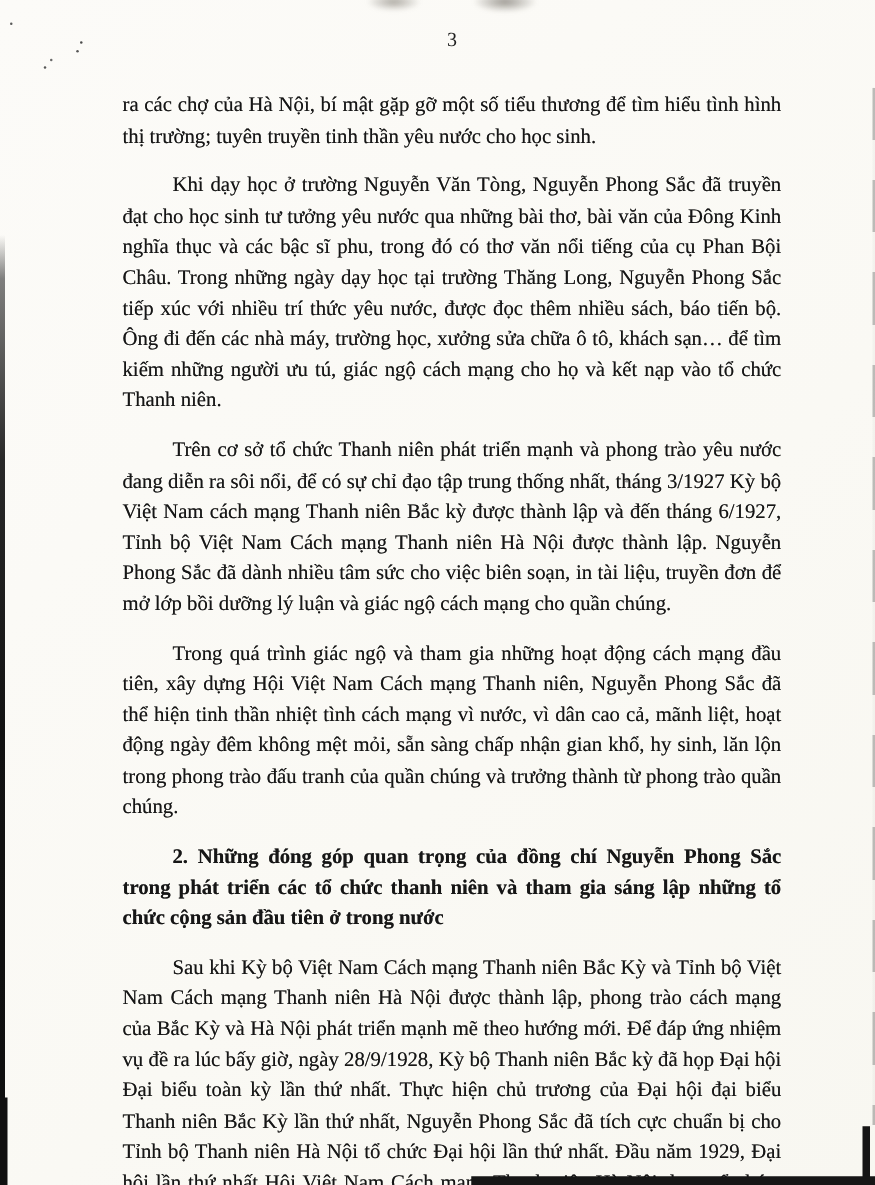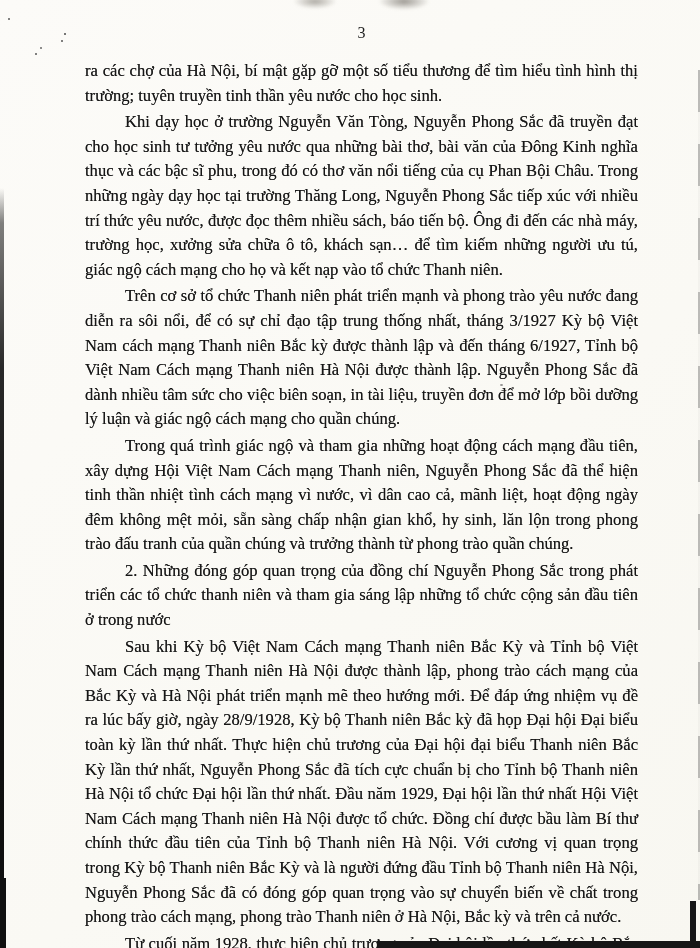--- a/index.html
+++ b/index.html
@@ -22,23 +22,23 @@
   }
   .text-block {
     position: absolute;
     left: 83px; top: 57px; width: 557px;
     font-size: 16.6px;
     line-height: 24.6px;
     color: #161616;
     text-align: justify;
     text-shadow: 0 0 0.45px rgba(20,20,20,0.65);
   }
-  .text-block p { margin: 2px; }
+  .text-block p { margin: 15px; }
   .indent { text-indent: 40px; }
-  .bold { font-weight: normal; }
+  .bold { font-weight: bold; }
 
   
   .edge-left {
     position: absolute; left: 0; top: 188px; width: 4px; height: 760px;
     background: linear-gradient(to bottom,
       rgba(25,25,25,0) 0px,
       rgba(25,25,25,0.55) 35px,
       rgba(18,18,18,0.9) 180px,
       #121212 400px, #0e0e0e 100%);
   }

